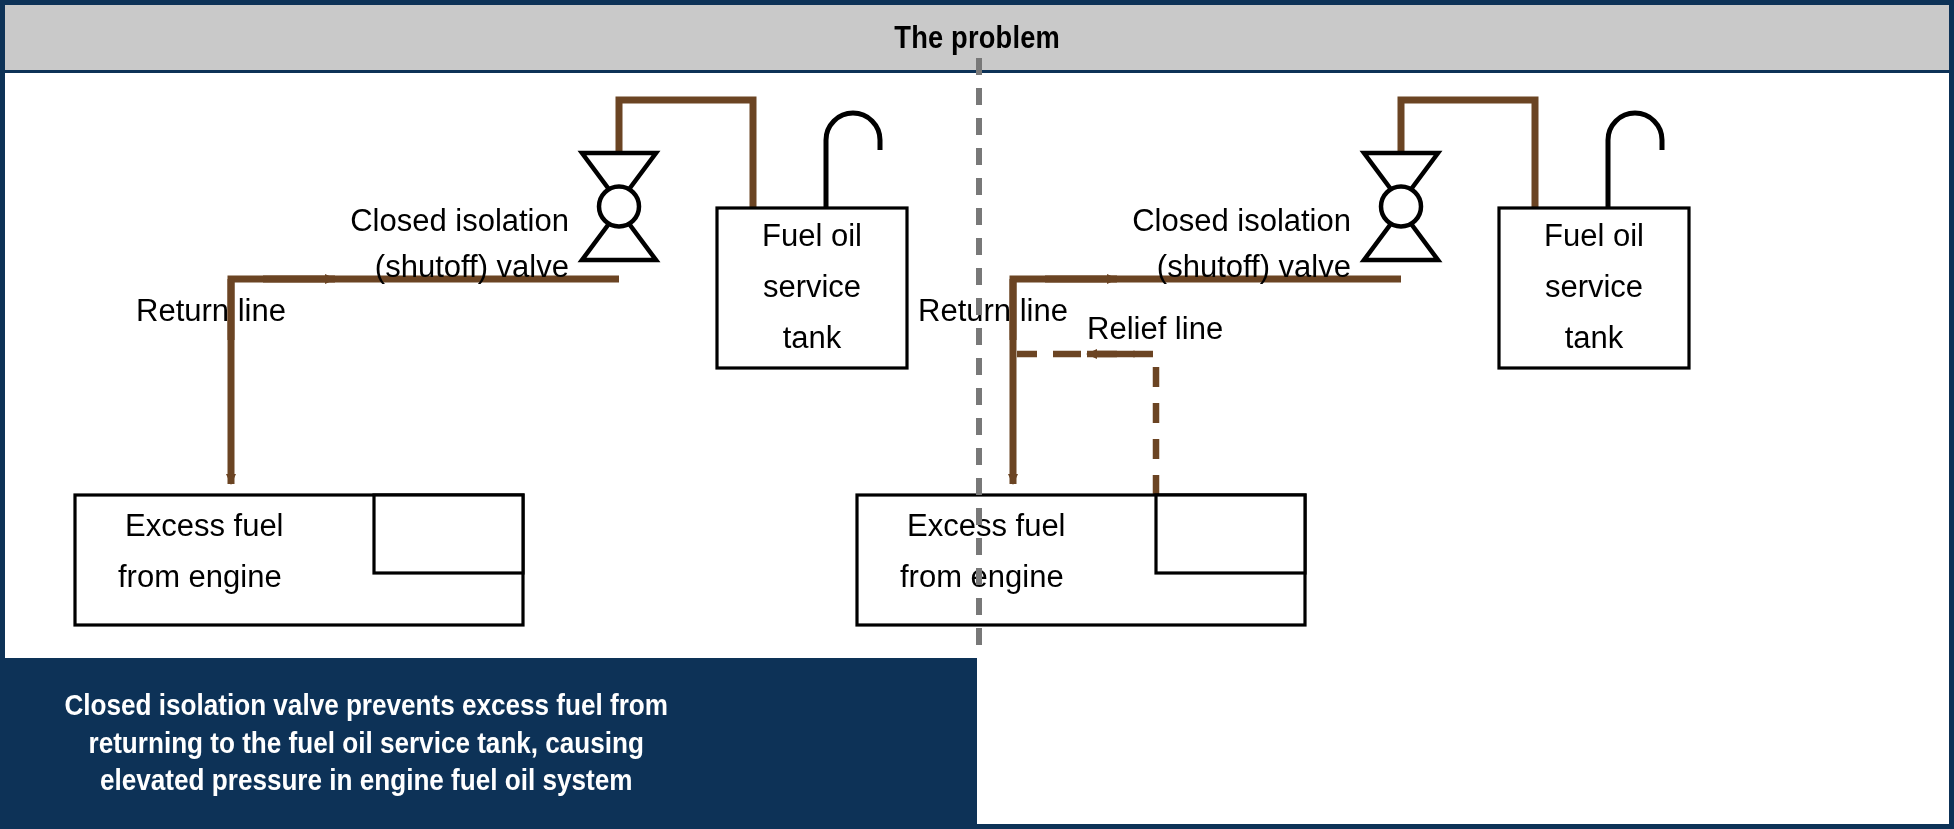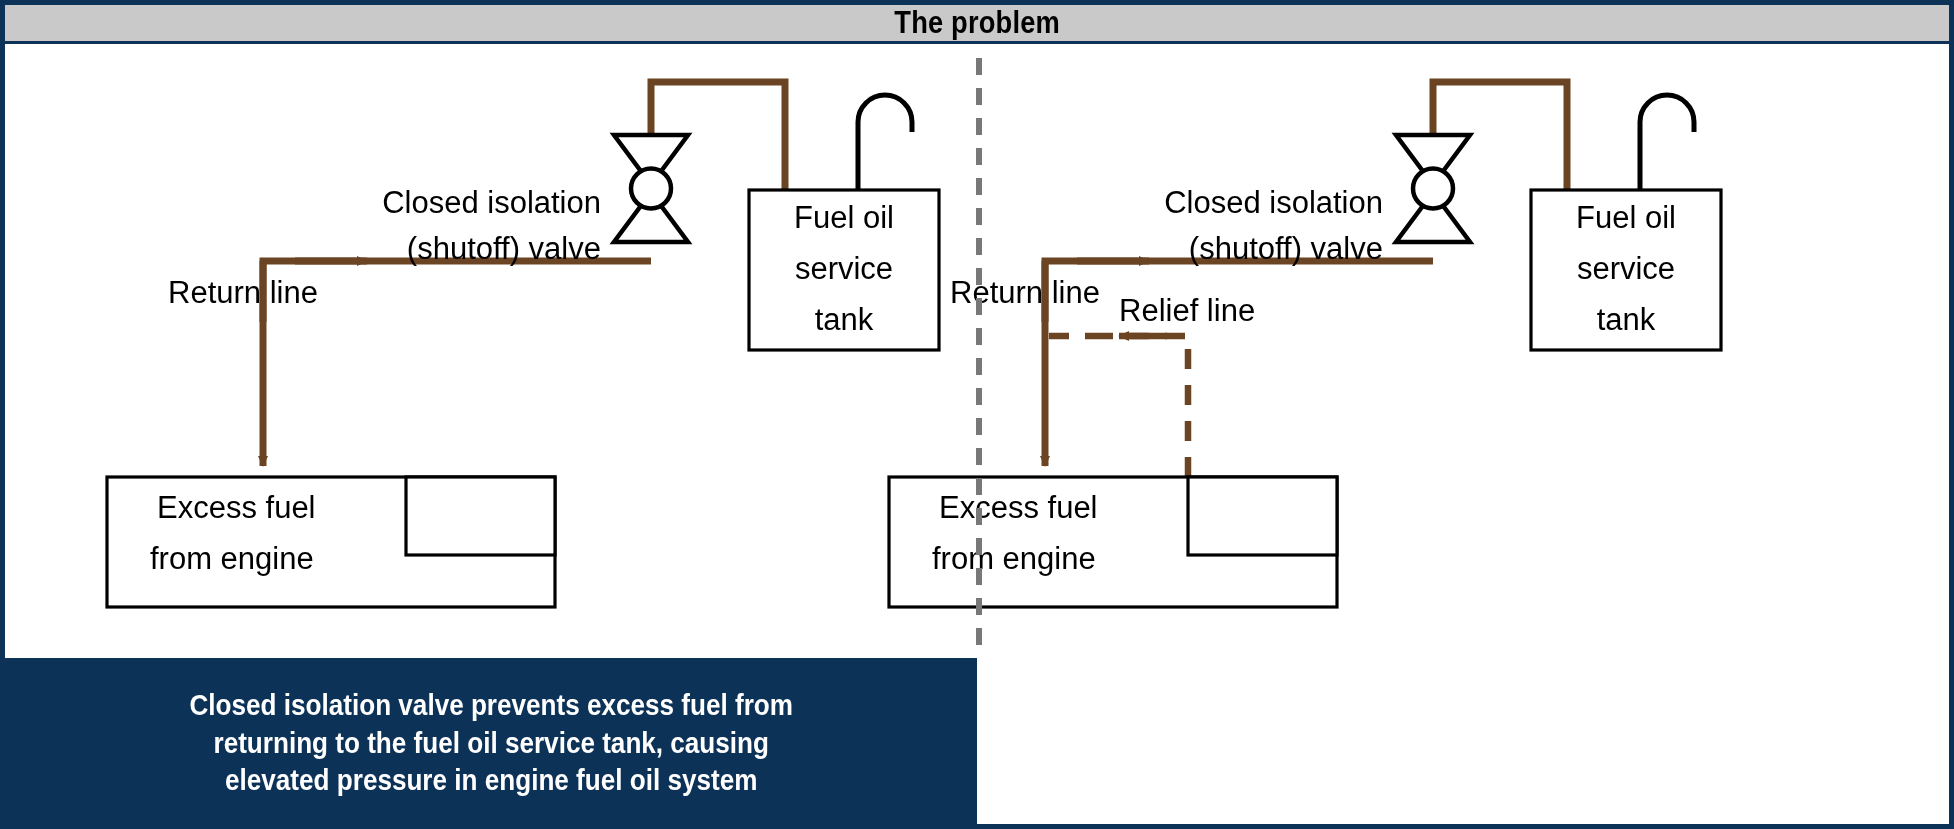--- a/index.html
+++ b/index.html
@@ -9,53 +9,53 @@
     position:relative;
     width:1954px;height:829px;
     box-sizing:border-box;
     border:5px solid #0d3257;
     background:#ffffff;
     overflow:hidden;
   }
 
   
   #header{
-    position:absolute;left:0;top:0;width:100%;height:39px;
+    position:absolute;left:0;top:0;width:100%;height:68px;
     background:#c9c9c9;
     border-bottom:3px solid #0d3257;
     box-sizing:border-box;
     display:flex;align-items:center;justify-content:center;
   }
   #header-title{
     font-family:"Liberation Sans Narrow","Liberation Sans",sans-serif;
     font-weight:bold;font-size:31px;color:#000;
     letter-spacing:.2px;
     transform:scaleX(.88);
   }
 
   
   #canvas{
-    position:absolute;left:0;top:42px;
-    width:1688px;height:600px;padding-left:32px;
+    position:absolute;left:0;top:60px;
+    width:1688px;height:600px;
   }
   #canvas svg{display:block;}
 
   
   #divider{
     position:absolute;left:971px;top:53px;
     width:6px;height:600px;
     background:repeating-linear-gradient(to bottom,#787878 0px,#787878 17px,rgba(0,0,0,0) 17px,rgba(0,0,0,0) 30px);
   }
 
   
   .caption{
     position:absolute;top:653px;height:171px;
     background:#0d3257;
     box-sizing:border-box;
-    display:flex;align-items:center;justify-content:center;
+    display:flex;align-items:center;justify-content:flex-start;
     text-align:center;
   }
   #caption-left{left:0;width:972px;}
   #caption-right{left:972px;width:972px;}
   .caption-text{
     font-family:"Liberation Sans Narrow","Liberation Sans",sans-serif;
     font-weight:bold;color:#ffffff;font-size:29px;line-height:1.30;
     transform:scaleX(.90);
     white-space:pre-line;
     padding:0 26px;

